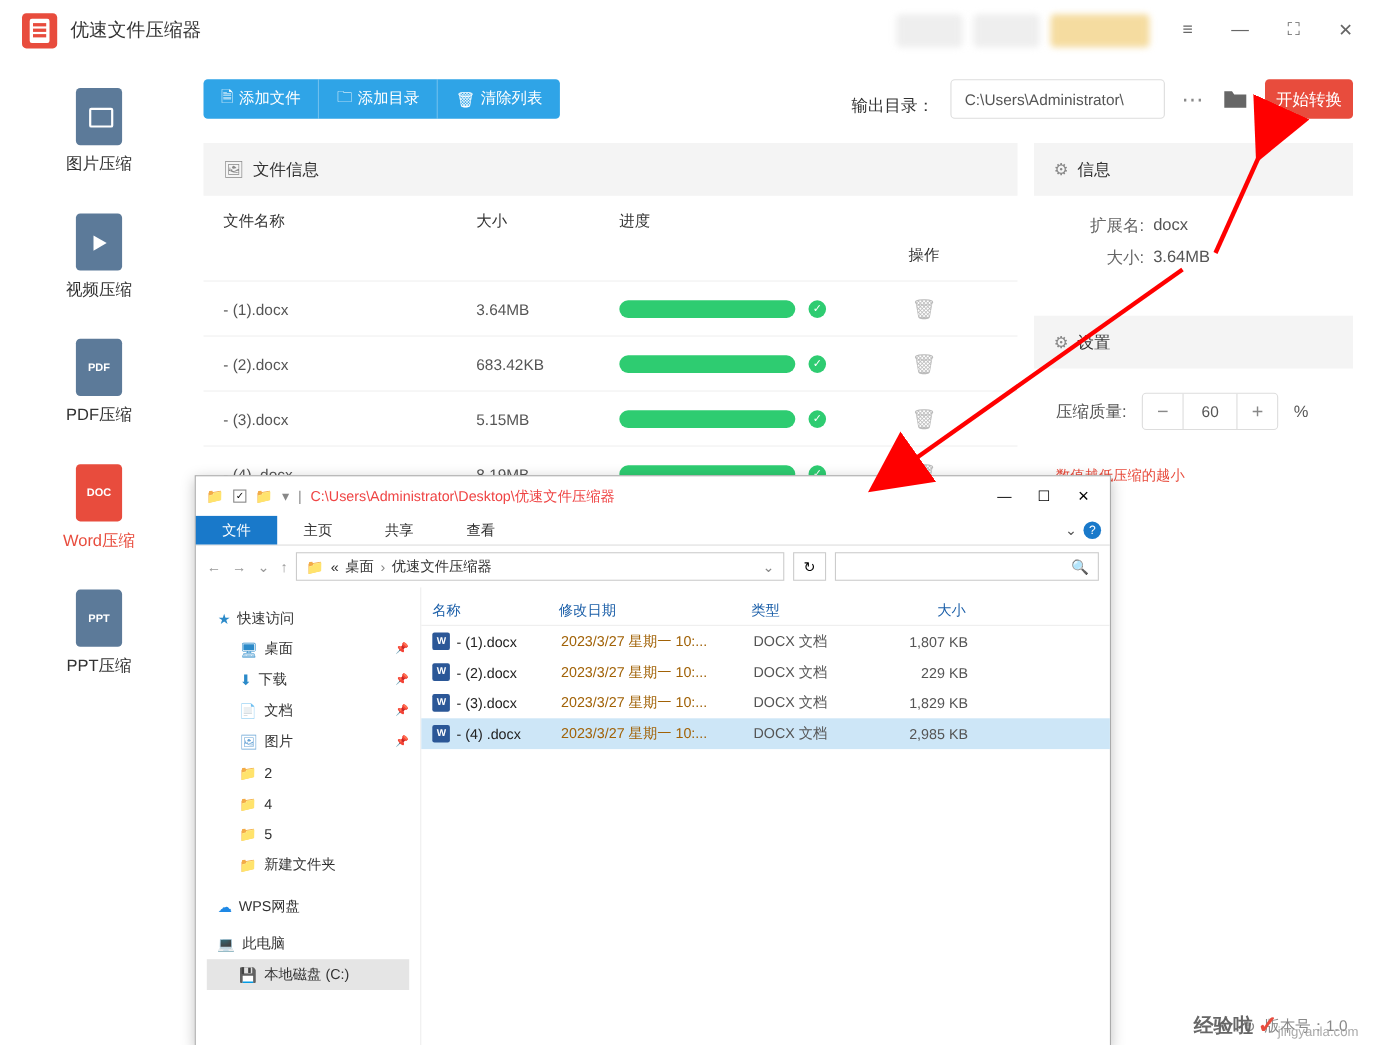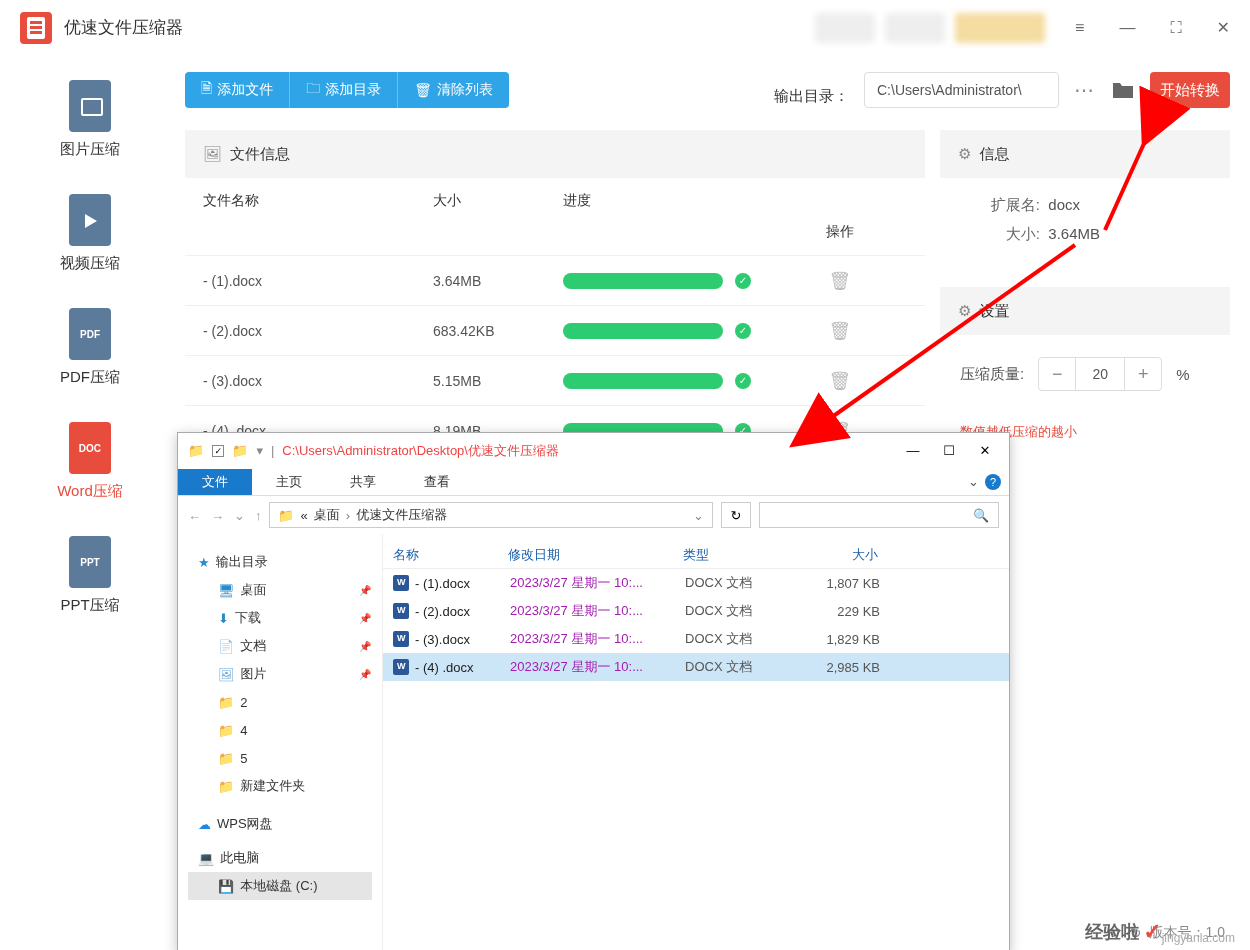--- a/index.html
+++ b/index.html
@@ -110,21 +110,21 @@
 .ex-head { display:flex; padding:4px 10px; color:#1a5ea8; font-size:13px; border-bottom:1px solid #eee;}
 .ec-name { width:115px;}
 .ec-date { width:175px;}
 .ec-type { width:105px;}
 .ec-size { width:90px; text-align:right;}
 .ex-row { display:flex; padding:4px 10px; align-items:center; height:28px;}
 .ex-row.sel { background:#cde6f7;}
 .ex-row .fic { width:16px; height:16px; background:#2b5797; border-radius:2px; margin-right:6px; position:relative; flex-shrink:0;}
 .ex-row .fic::after { content:"W"; color:#fff; font-size:9px; position:absolute; left:4px; top:2px; font-weight:bold;}
 .ex-row .rn { width:95px; color:#222;}
-.ex-row .rd { width:175px; color:#a21caf;}
+.ex-row .rd { width:175px; color:#a16207;}
 .ex-row .rt { width:105px; color:#555;}
 .ex-row .rs { width:90px; text-align:right; color:#555;}
 
 
 .arrow-svg { position:absolute; pointer-events:none; z-index:50; }
 
 
 .footer { position:absolute; bottom:8px; right:25px; color:#888; font-size:14px; display:flex; align-items:center; gap:8px;}
 .watermark { position:absolute; bottom:5px; right:15px; color:#888; font-size:14px; z-index:60; display:flex; align-items:flex-end;}
 .wm-top { font-weight:bold; font-size:18px; color:#666; display:flex; align-items:center;}
@@ -267,21 +267,21 @@
         </div>
         <div>
           <div class="panel-head">
               <span class="picon">⚙</span>
               <span>设置</span>
             </div>
           <div class="settings-body">
             <span>压缩质量:</span>
             <div class="stepper">
               <div class="sbtn">−</div>
-              <div class="sval">20</div>
+              <div class="sval">60</div>
               <div class="sbtn">+</div>
             </div>
             <span>%</span>
           </div>
           <div class="hint">数值越低压缩的越小</div>
         </div>
       </div>
     </div>
   </div>
 </div>
@@ -326,21 +326,21 @@
     </div>
     <div class="ex-refresh">↻</div>
     <div class="ex-search">
         <span style="color:#888;">🔍</span>
       </div>
   </div>
   <div class="ex-body">
     <div class="ex-nav-tree">
       <div class="tree-item">
           <span class="star-ic">★</span>
-          <span>输出目录</span>
+          <span>快速访问</span>
         </div>
       <div class="tree-item sub">
           <span class="desk-ic">🖥</span>
           <span>桌面</span>
           <span class="pin">📌</span>
         </div>
       <div class="tree-item sub">
           <span class="down-ic">⬇</span>
           <span>下载</span>
           <span class="pin">📌</span>

